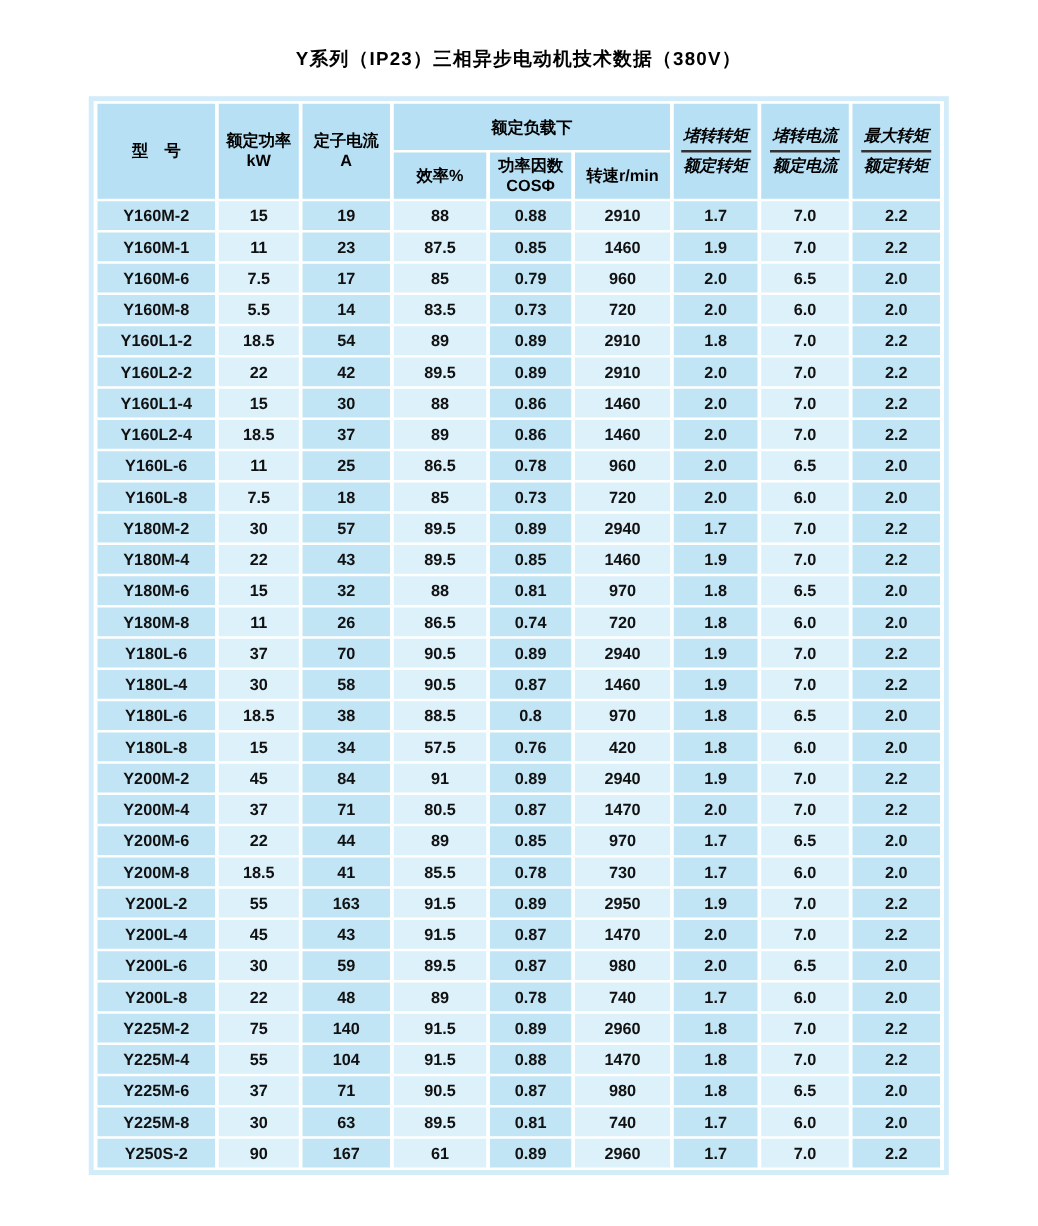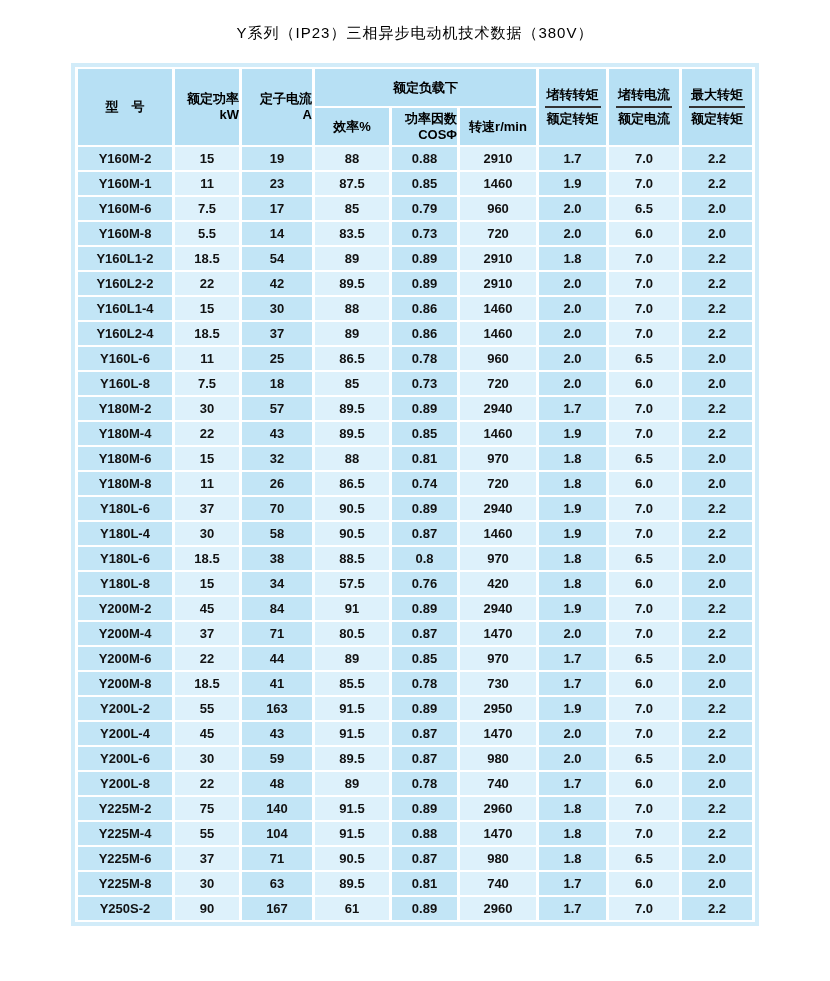--- a/index.html
+++ b/index.html
@@ -11,24 +11,24 @@
   }
   * { box-sizing: border-box; }
   html, body {
     margin: 0; padding: 0;
     width: 830px; height: 981px;
     background: #ffffff;
     font-family: "Liberation Sans", "DejaVu Sans", sans-serif;
     color: var(--text);
   }
   .page-title {
-    padding-top: 24px;
+    padding-top: 38px;
     text-align: center;
     font-size: 15px;
-    font-weight: normal;
+    font-weight: bold;
     letter-spacing: 1px;
     color: #000;
   }
   .table-wrap {
     width: 688px;
     margin: 20px auto 0;
     border: 4px solid var(--frame);
   }
   table {
     width: 680px;
@@ -52,23 +52,23 @@
     font-size: 13px;
     font-weight: bold;
     text-align: center;
     vertical-align: middle;
     height: 23px;
     padding: 0;
     color: var(--text);
   }
   td.c1 { background: var(--cell-blue); }
   td.c2 { background: var(--cell-light); }
-  .two-line span { display: block; text-align: right; }
+  .two-line span { display: block; }
   .frac { display: inline-block; }
-  .frac span { display: block; }
+  .frac span { display: block; font-style: italic; }
   .frac-line {
     display: block;
     width: 56px;
     height: 2px;
     background: #333;
     margin: 3px auto;
   }
 </style>
 </head>
 <body>

